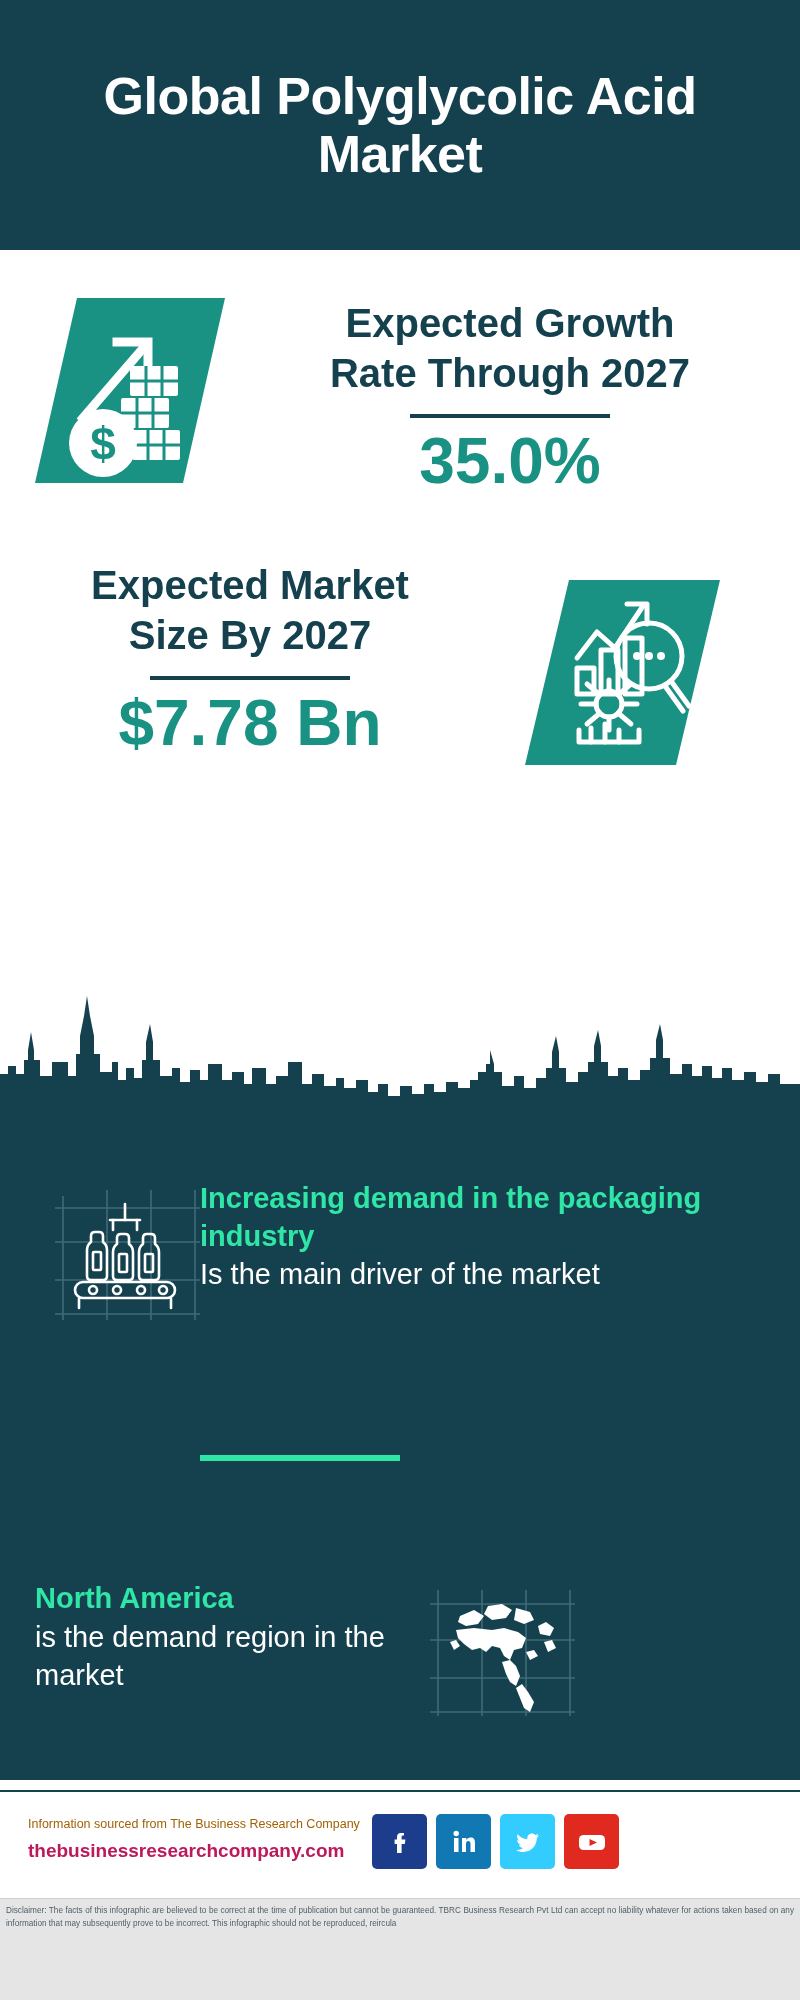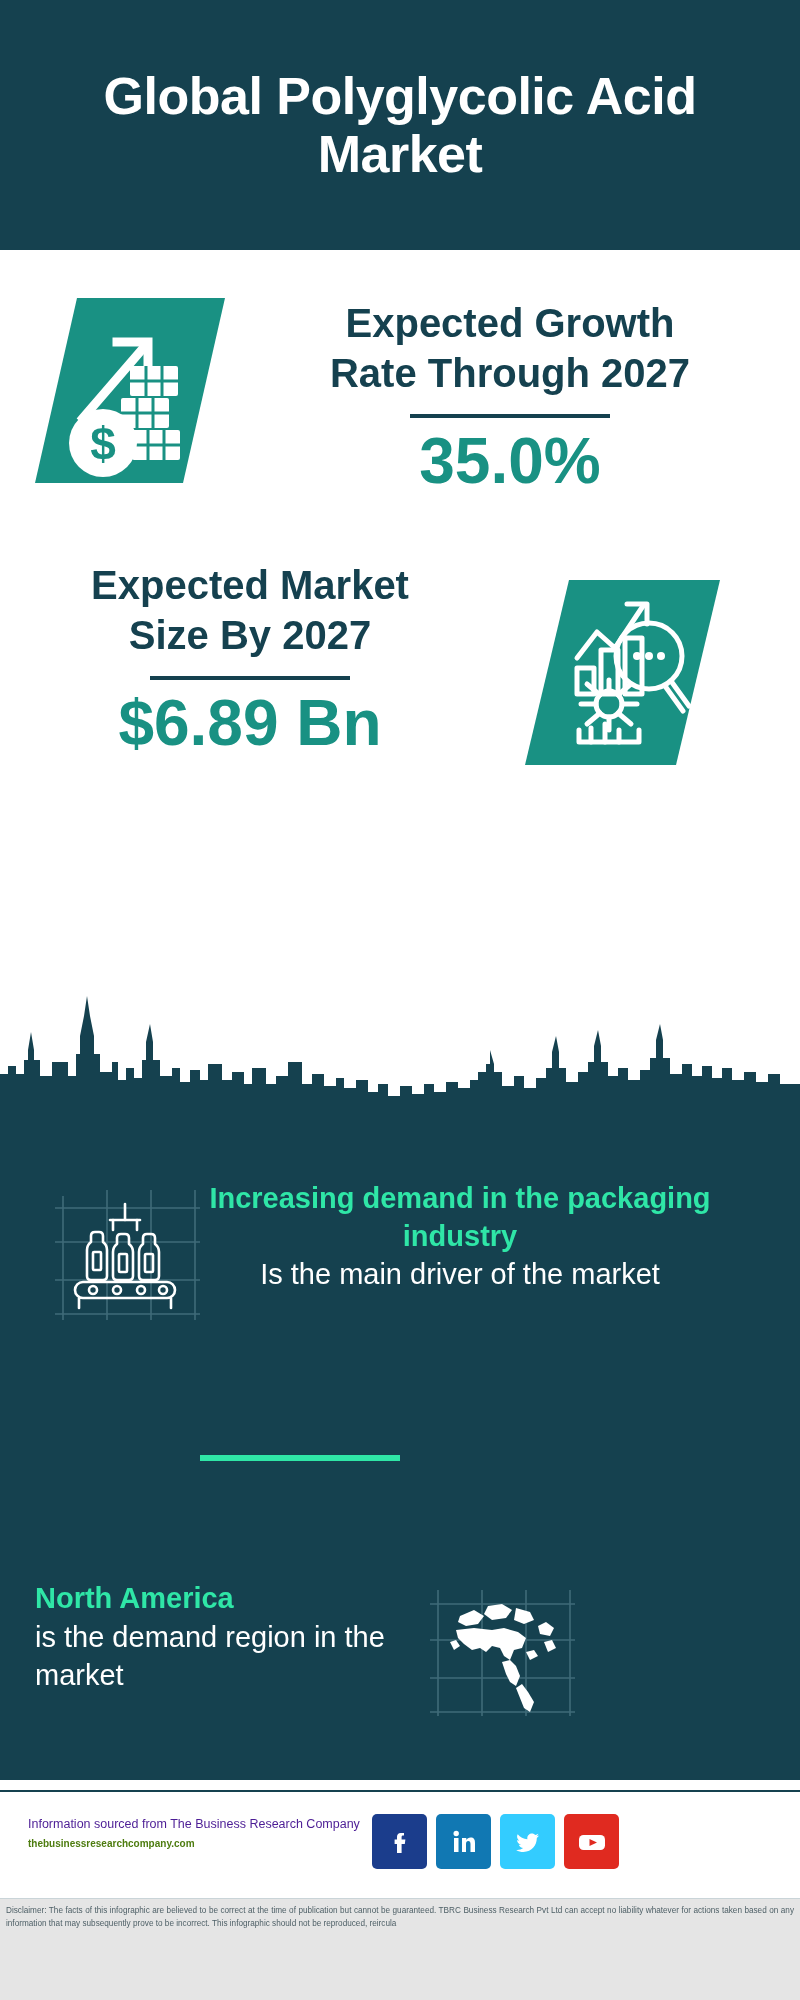--- a/index.html
+++ b/index.html
@@ -52,43 +52,43 @@
     position:absolute; left:0; top:988px; width:800px; height:120px;
     overflow:hidden;
   }
   .dark-panel2 {
     position:absolute; left:0; top:1100px; width:800px; height:680px;
     background:#15414f;
   }
 
   .insight1 { position:absolute; left:0; top:1180px; width:800px; height:200px; }
   .insight1-icon { position:absolute; left:55px; top:10px; width:145px; height:135px; }
-  .insight1-text { position:absolute; left:200px; top:0px; width:520px; text-align:center; }
+  .insight1-text { position:absolute; left:200px; top:0px; width:520px; text-align:left; }
   .insight-strong { color:#2fe6a7; font-size:29px; font-weight:bold; line-height:1.3; }
   .insight-normal { color:#ffffff; font-size:29px; font-weight:normal; line-height:1.32; }
 
   .green-rule {
     position:absolute; left:200px; top:1455px; width:200px; height:6px;
     background:#2fe6a7;
   }
 
   .insight2 { position:absolute; left:0; top:1580px; width:800px; height:185px; }
   .insight2-text { position:absolute; left:35px; top:0px; width:400px; text-align:left; }
   .insight2-icon { position:absolute; left:430px; top:10px; width:145px; height:130px; }
 
   
   .footer-bar {
     position:absolute; left:0; top:1790px; width:800px; height:108px;
     background:#ffffff;
     border-top:2px solid #15414f;
     display:flex; align-items:center;
   }
   .footer-left { position:absolute; left:28px; top:22px; width:360px; }
-  .footer-src { color:#4c1d95; font-size:12.5px; line-height:1.7; }
-  .footer-url { color:#4d7c0f; font-size:10px; font-weight:bold; line-height:1.7; }
+  .footer-src { color:#a16207; font-size:12.5px; line-height:1.7; }
+  .footer-url { color:#be185d; font-size:19px; font-weight:bold; line-height:1.7; }
   .socials { position:absolute; left:372px; top:22px; display:flex; gap:9px; }
   .soc {
     width:55px; height:55px; border-radius:5px;
     display:flex; align-items:center; justify-content:center;
     color:#fff;
   }
   .soc svg { display:block; }
 
   
   .disclaimer {
@@ -147,21 +147,21 @@
       <div class="rule-dark"></div>
       <div class="stat-value">35.0%</div>
     </div>
   </div>
 
   <div class="stat2">
     <div class="stat2-text">
       <div class="stat-label">Expected Market</div>
       <div class="stat-label">Size By 2027</div>
       <div class="rule-dark"></div>
-      <div class="stat-value">$6.89 Bn</div>
+      <div class="stat-value">$7.78 Bn</div>
     </div>
     <div class="icon2-wrap">
       <svg viewBox="0 0 195 185" width="195" height="185">
         <polygon points="44,0 195,0 151,185 0,185" fill="#199183"></polygon>
         <g stroke="#ffffff" stroke-width="5" fill="none" stroke-linejoin="round" stroke-linecap="round">
           <polyline points="52,78 72,52 90,68 118,26"></polyline>
           <polyline points="102,24 122,24 122,44"></polyline>
           <rect x="52" y="88" width="17" height="26"></rect>
           <rect x="76" y="70" width="17" height="44"></rect>
           <rect x="100" y="58" width="17" height="56"></rect>

